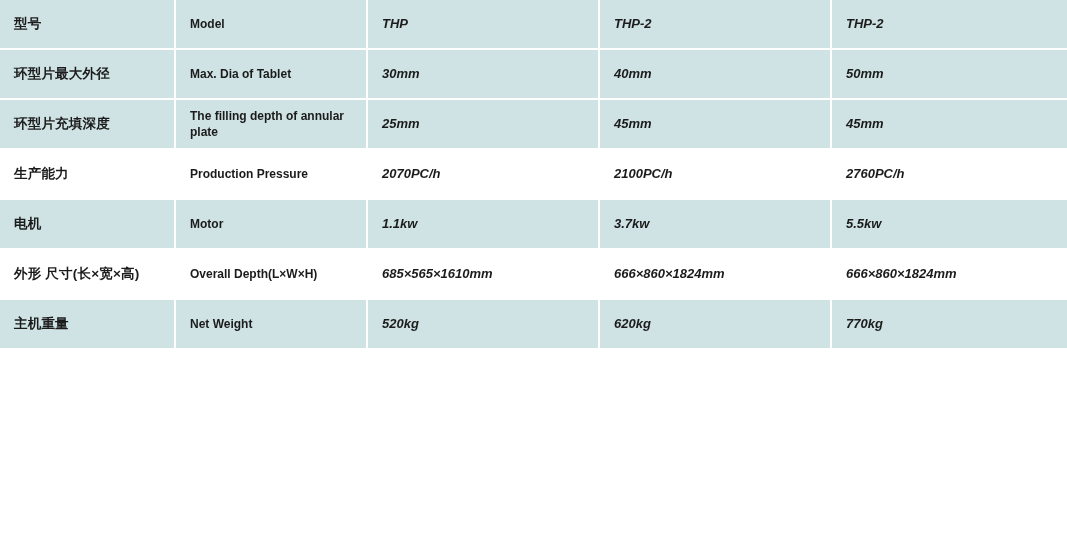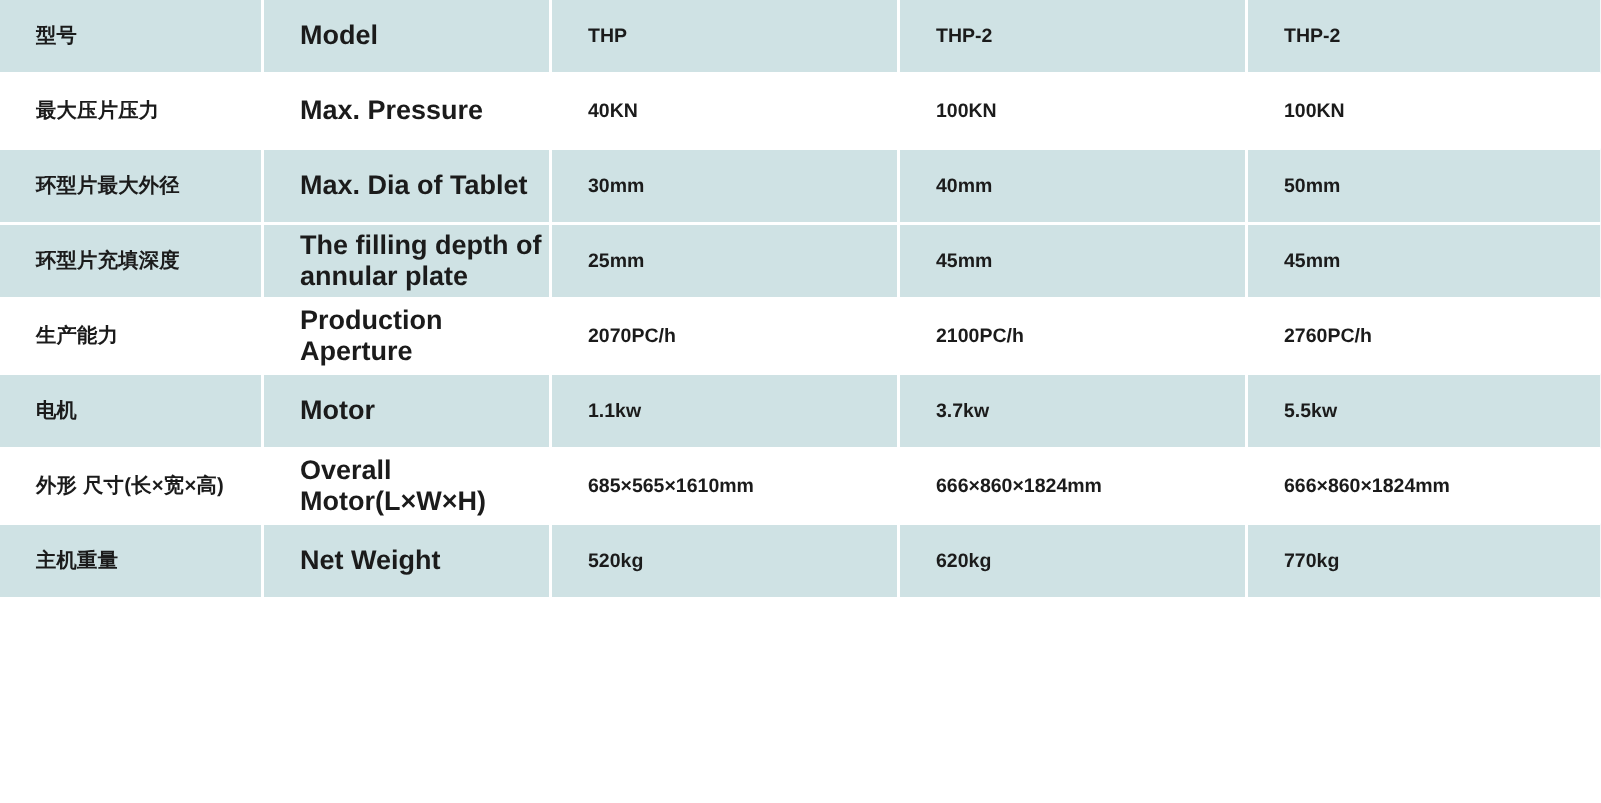--- a/index.html
+++ b/index.html
@@ -18,21 +18,21 @@
     border-collapse: collapse;
     table-layout: fixed;
   }
   #spec-table col.c0 { width: 175px; }
   #spec-table col.c1 { width: 192px; }
   #spec-table col.c2 { width: 232px; }
   #spec-table col.c3 { width: 232px; }
   #spec-table col.c4 { width: 236px; }
 
   #spec-table td {
-    padding: 0 0 0 24px;
+    padding: 0 0 0 14px;
     font-size: 13.5px;
     font-weight: bold;
     color: #1b1b1b;
     vertical-align: middle;
     border-right: 2px solid #ffffff;
     line-height: 1.18;
   }
   #spec-table td:last-child {
     border-right: none;
   }
@@ -43,24 +43,25 @@
     background: #cfe2e4;
   }
   #spec-table tr.plain td {
     background: #ffffff;
   }
   .cn {
     font-size: 13.5px;
     letter-spacing: 0.2px;
   }
   .en {
-    font-size: 18px;
+    font-size: 12px;
   }
   .val {
     font-size: 13px;
+    font-style: italic;
   }
   .row-std td { height: 48px; }
 </style>
 </head>
 <body>
 
 <table id="spec-table">
   <colgroup>
     <col class="c0">
       <col class="c1">
@@ -69,58 +70,51 @@
       <col class="c4">
   </colgroup>
   <tbody>
       <tr class="shaded row-std">
         <td><span class="cn">型号</span></td>
         <td><span class="en">Model</span></td>
         <td><span class="val">THP</span></td>
         <td><span class="val">THP-2</span></td>
         <td><span class="val">THP-2</span></td>
       </tr>
-      <tr class="plain row-std">
-        <td><span class="cn">最大压片压力</span></td>
-        <td><span class="en">Max. Pressure</span></td>
-        <td><span class="val">40KN</span></td>
-        <td><span class="val">100KN</span></td>
-        <td><span class="val">100KN</span></td>
-      </tr>
       <tr class="shaded row-std">
         <td><span class="cn">环型片最大外径</span></td>
         <td><span class="en">Max. Dia of Tablet</span></td>
         <td><span class="val">30mm</span></td>
         <td><span class="val">40mm</span></td>
         <td><span class="val">50mm</span></td>
       </tr>
       <tr class="shaded row-std">
         <td><span class="cn">环型片充填深度</span></td>
         <td><span class="en">The filling depth of annular plate</span></td>
         <td><span class="val">25mm</span></td>
         <td><span class="val">45mm</span></td>
         <td><span class="val">45mm</span></td>
       </tr>
       <tr class="plain row-std">
         <td><span class="cn">生产能力</span></td>
-        <td><span class="en">Production Aperture</span></td>
+        <td><span class="en">Production Pressure</span></td>
         <td><span class="val">2070PC/h</span></td>
         <td><span class="val">2100PC/h</span></td>
         <td><span class="val">2760PC/h</span></td>
       </tr>
       <tr class="shaded row-std">
         <td><span class="cn">电机</span></td>
         <td><span class="en">Motor</span></td>
         <td><span class="val">1.1kw</span></td>
         <td><span class="val">3.7kw</span></td>
         <td><span class="val">5.5kw</span></td>
       </tr>
       <tr class="plain row-std">
         <td><span class="cn">外形 尺寸(长×宽×高)</span></td>
-        <td><span class="en">Overall Motor(L×W×H)</span></td>
+        <td><span class="en">Overall Depth(L×W×H)</span></td>
         <td><span class="val">685×565×1610mm</span></td>
         <td><span class="val">666×860×1824mm</span></td>
         <td><span class="val">666×860×1824mm</span></td>
       </tr>
       <tr class="shaded row-std">
         <td><span class="cn">主机重量</span></td>
         <td><span class="en">Net Weight</span></td>
         <td><span class="val">520kg</span></td>
         <td><span class="val">620kg</span></td>
         <td><span class="val">770kg</span></td>

